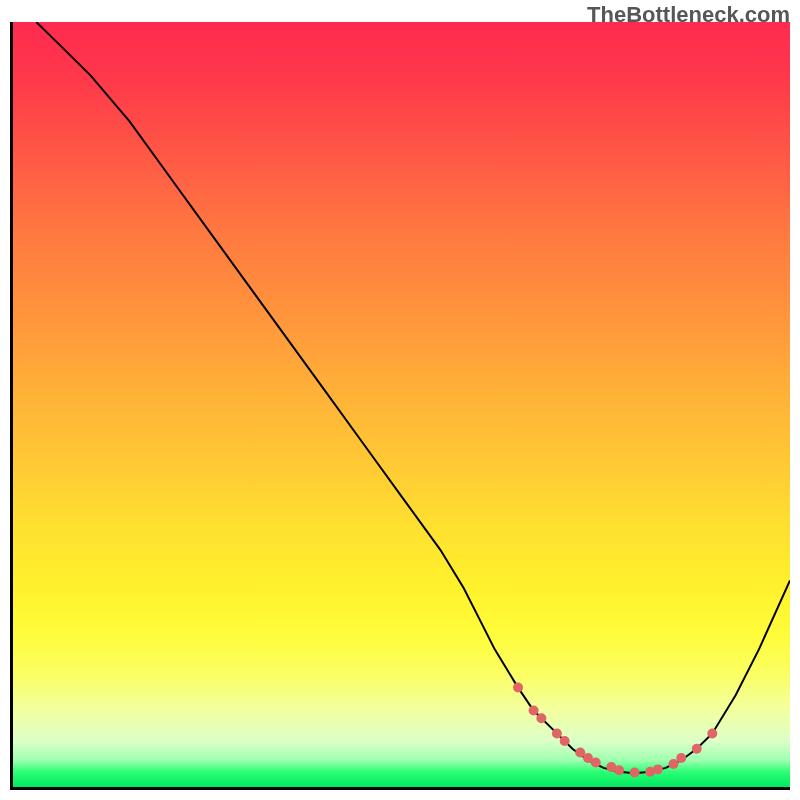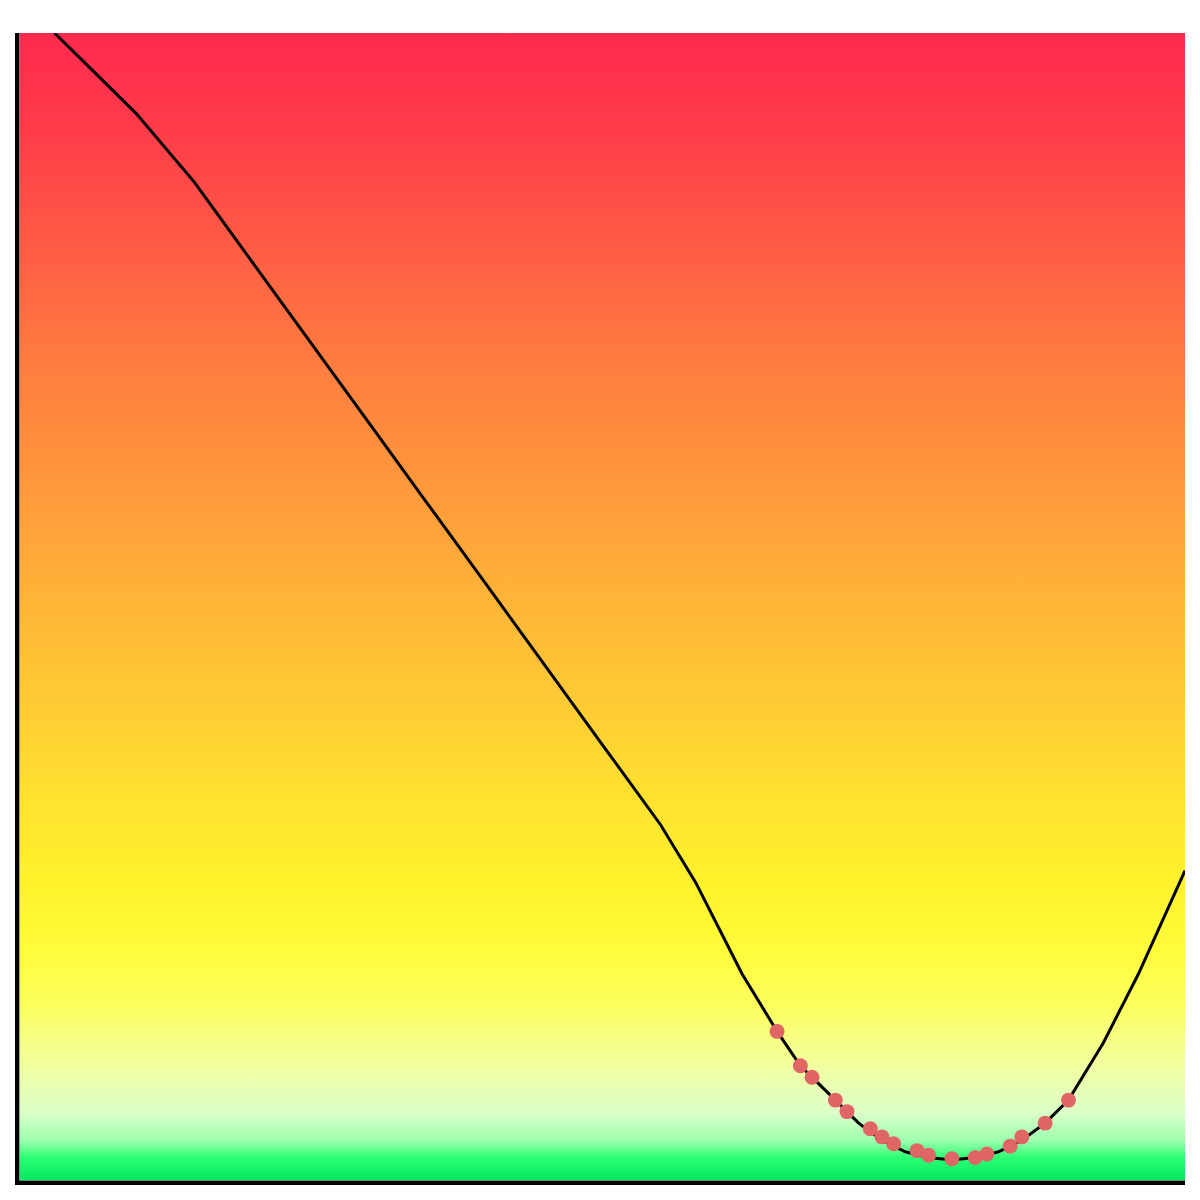--- a/index.html
+++ b/index.html
@@ -58,20 +58,21 @@
     left: 0;
     top: 0;
     width: 100%;
     height: 100%;
   }
 </style>
 </head>
 <body>
 
 <div class="chart-container">
+  <div class="watermark">TheBottleneck.com</div>
   <div class="plot-area">
     <div class="gradient-bg"></div>
     <svg class="curve-svg" viewBox="0 0 780 768" preserveAspectRatio="none">
       <g>
         <path id="curve-path" fill="none" stroke="#000" stroke-width="2" d="M23.4 0.0 L46.8 23.0 L78.0 53.8 L117.0 99.8 L156.0 153.6 L195.0 207.4 L234.0 261.1 L273.0 314.9 L312.0 368.6 L351.0 422.4 L390.0 476.2 L429.0 529.9 L452.4 568.3 L468.0 599.0 L483.6 629.8 L507.0 668.2 L522.6 691.2 L546.0 714.2 L561.6 729.6 L577.2 741.1 L592.8 748.8 L608.4 752.6 L624.0 754.2 L639.6 752.6 L655.2 748.8 L670.8 741.1 L686.4 729.6 L702.0 714.2 L725.4 675.8 L748.8 629.8 L780.0 560.6 "></path>
       </g>
       <g id="markers">
           <circle cx="507.0" cy="668.2" r="5" fill="#e06666"></circle>
           <circle cx="522.6" cy="691.2" r="5" fill="#e06666"></circle>
           <circle cx="530.4" cy="698.9" r="5" fill="#e06666"></circle>

